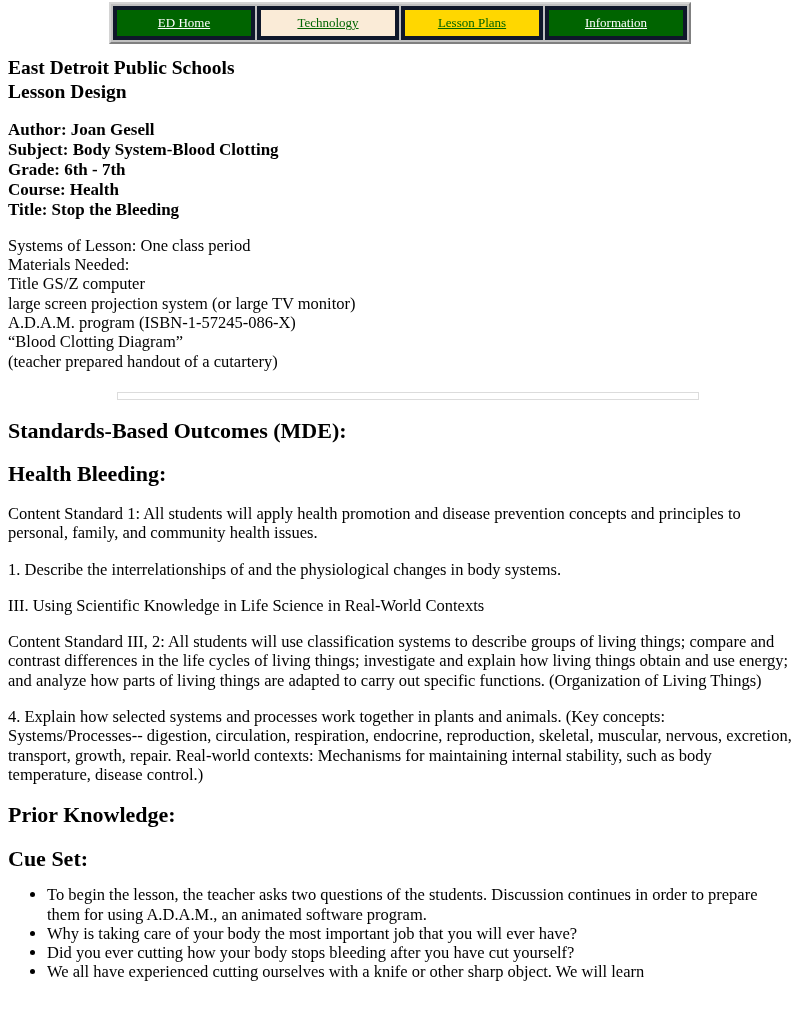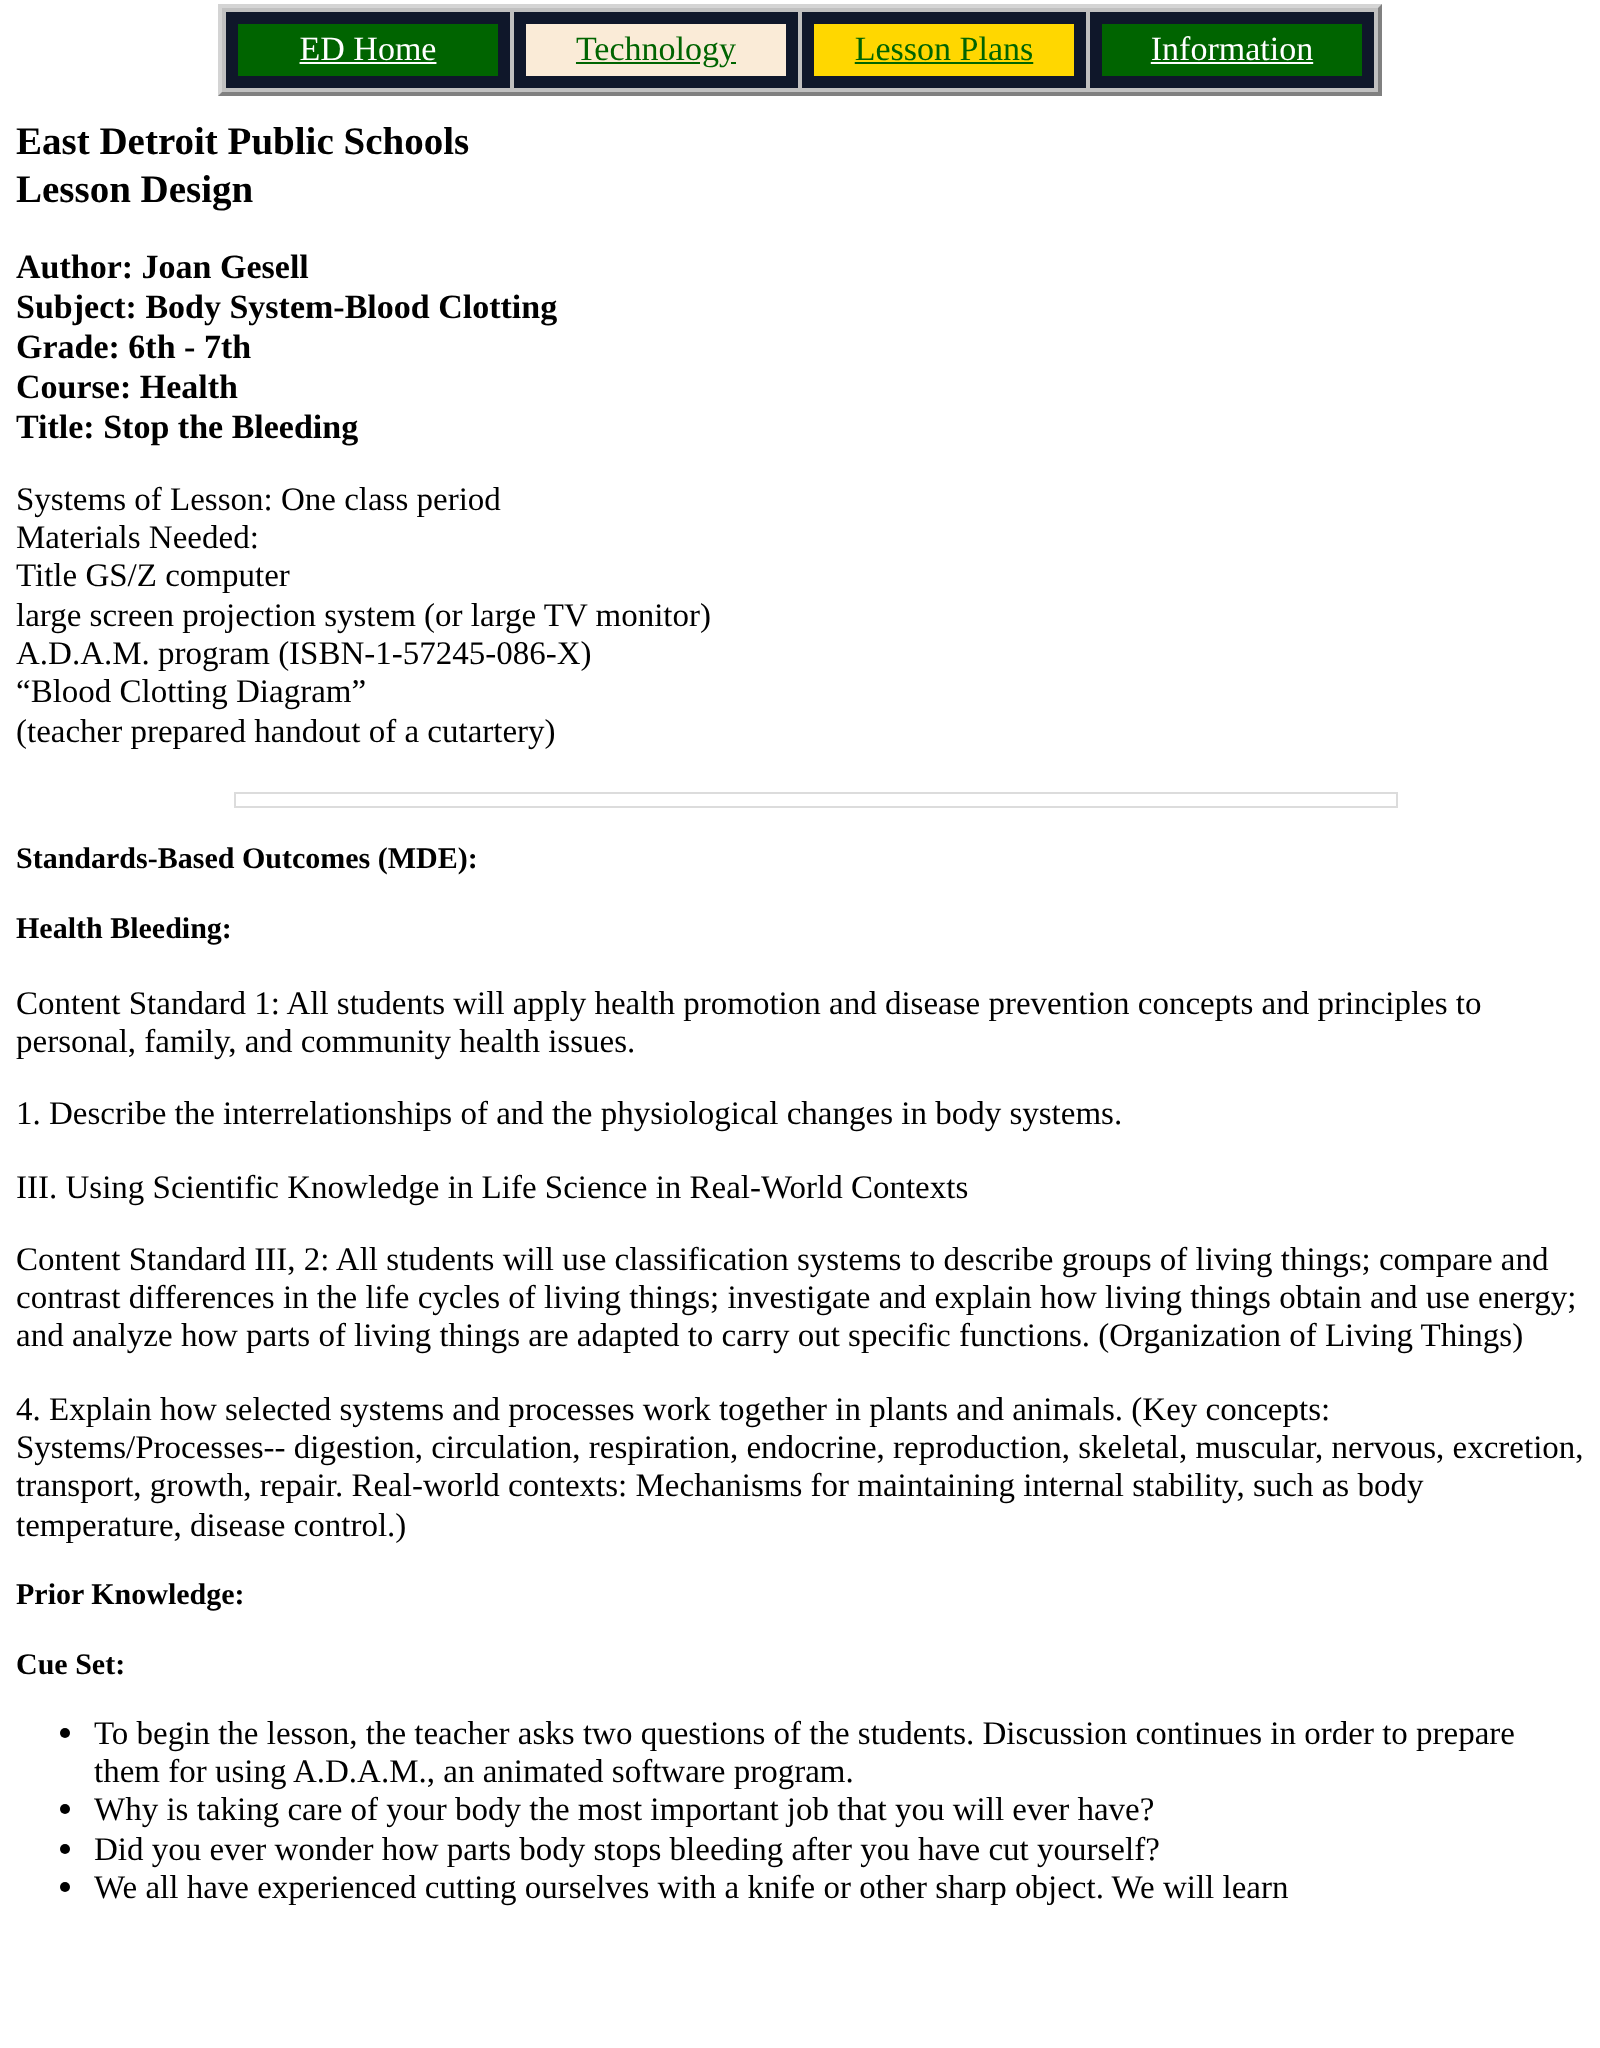--- a/index.html
+++ b/index.html
@@ -30,22 +30,22 @@
     background: #c0c0c0;
     border: 2px outset #d4d4d4;
     width: 582px;
     table-layout: fixed;
   }
   table.navbar td {
     text-align: center;
     vertical-align: middle;
     height: 24px;
     padding: 1px 4px;
-    border: 6px solid #0f172a;
-    font-size: 17px;
+    border: 4px solid #0f172a;
+    font-size: 13px;
     font-family: "Liberation Serif", "DejaVu Serif", serif;
   }
   td.cell-green { background: #006400; }
   td.cell-linen { background: #faebd7; margin-left: 39px; }
   td.cell-gold  { background: #ffd700; }
 
   td.cell-green a {
     color: #ffffff;
   }
   td.cell-linen a,
@@ -87,21 +87,21 @@
   hr.divider {
     width: 582px;
     margin: 21px 0 0 109px;
     height: 8px;
     border: 1px solid #dcdcdc;
     background: #ffffff;
     box-sizing: border-box;
   }
 
   h3.section {
-    font-size: 15px;
+    font-size: 22px;
     font-weight: bold;
     margin: 18px 0 0 0;
   }
 
   p.para {
     margin: 17px 0 0 0;
     font-size: 16.5px;
     line-height: 1.17;
   }
 
@@ -184,17 +184,17 @@
   <p class="para">4. Explain how selected systems and processes work together in plants and animals. (Key concepts: Systems/Processes-- digestion, circulation, respiration, endocrine, reproduction, skeletal, muscular, nervous, excretion, transport, growth, repair. Real-world contexts: Mechanisms for maintaining internal stability, such as body temperature, disease control.)</p>
 
   <h3 class="section">Prior Knowledge:</h3>
 
 
   <h3 class="section">Cue Set:</h3>
 
   <ul class="cue-list">
     <li>To begin the lesson, the teacher asks two questions of the students. Discussion continues in order to prepare them for using A.D.A.M., an animated software program.</li>
     <li>Why is taking care of your body the most important job that you will ever have?</li>
-    <li>Did you ever wonder how parts body stops bleeding after you have cut yourself?</li>
+    <li>Did you ever cutting how your body stops bleeding after you have cut yourself?</li>
     <li>We all have experienced cutting ourselves with a knife or other sharp object. We will learn</li>
   </ul>
 
 </div>
 
 </body></html>

